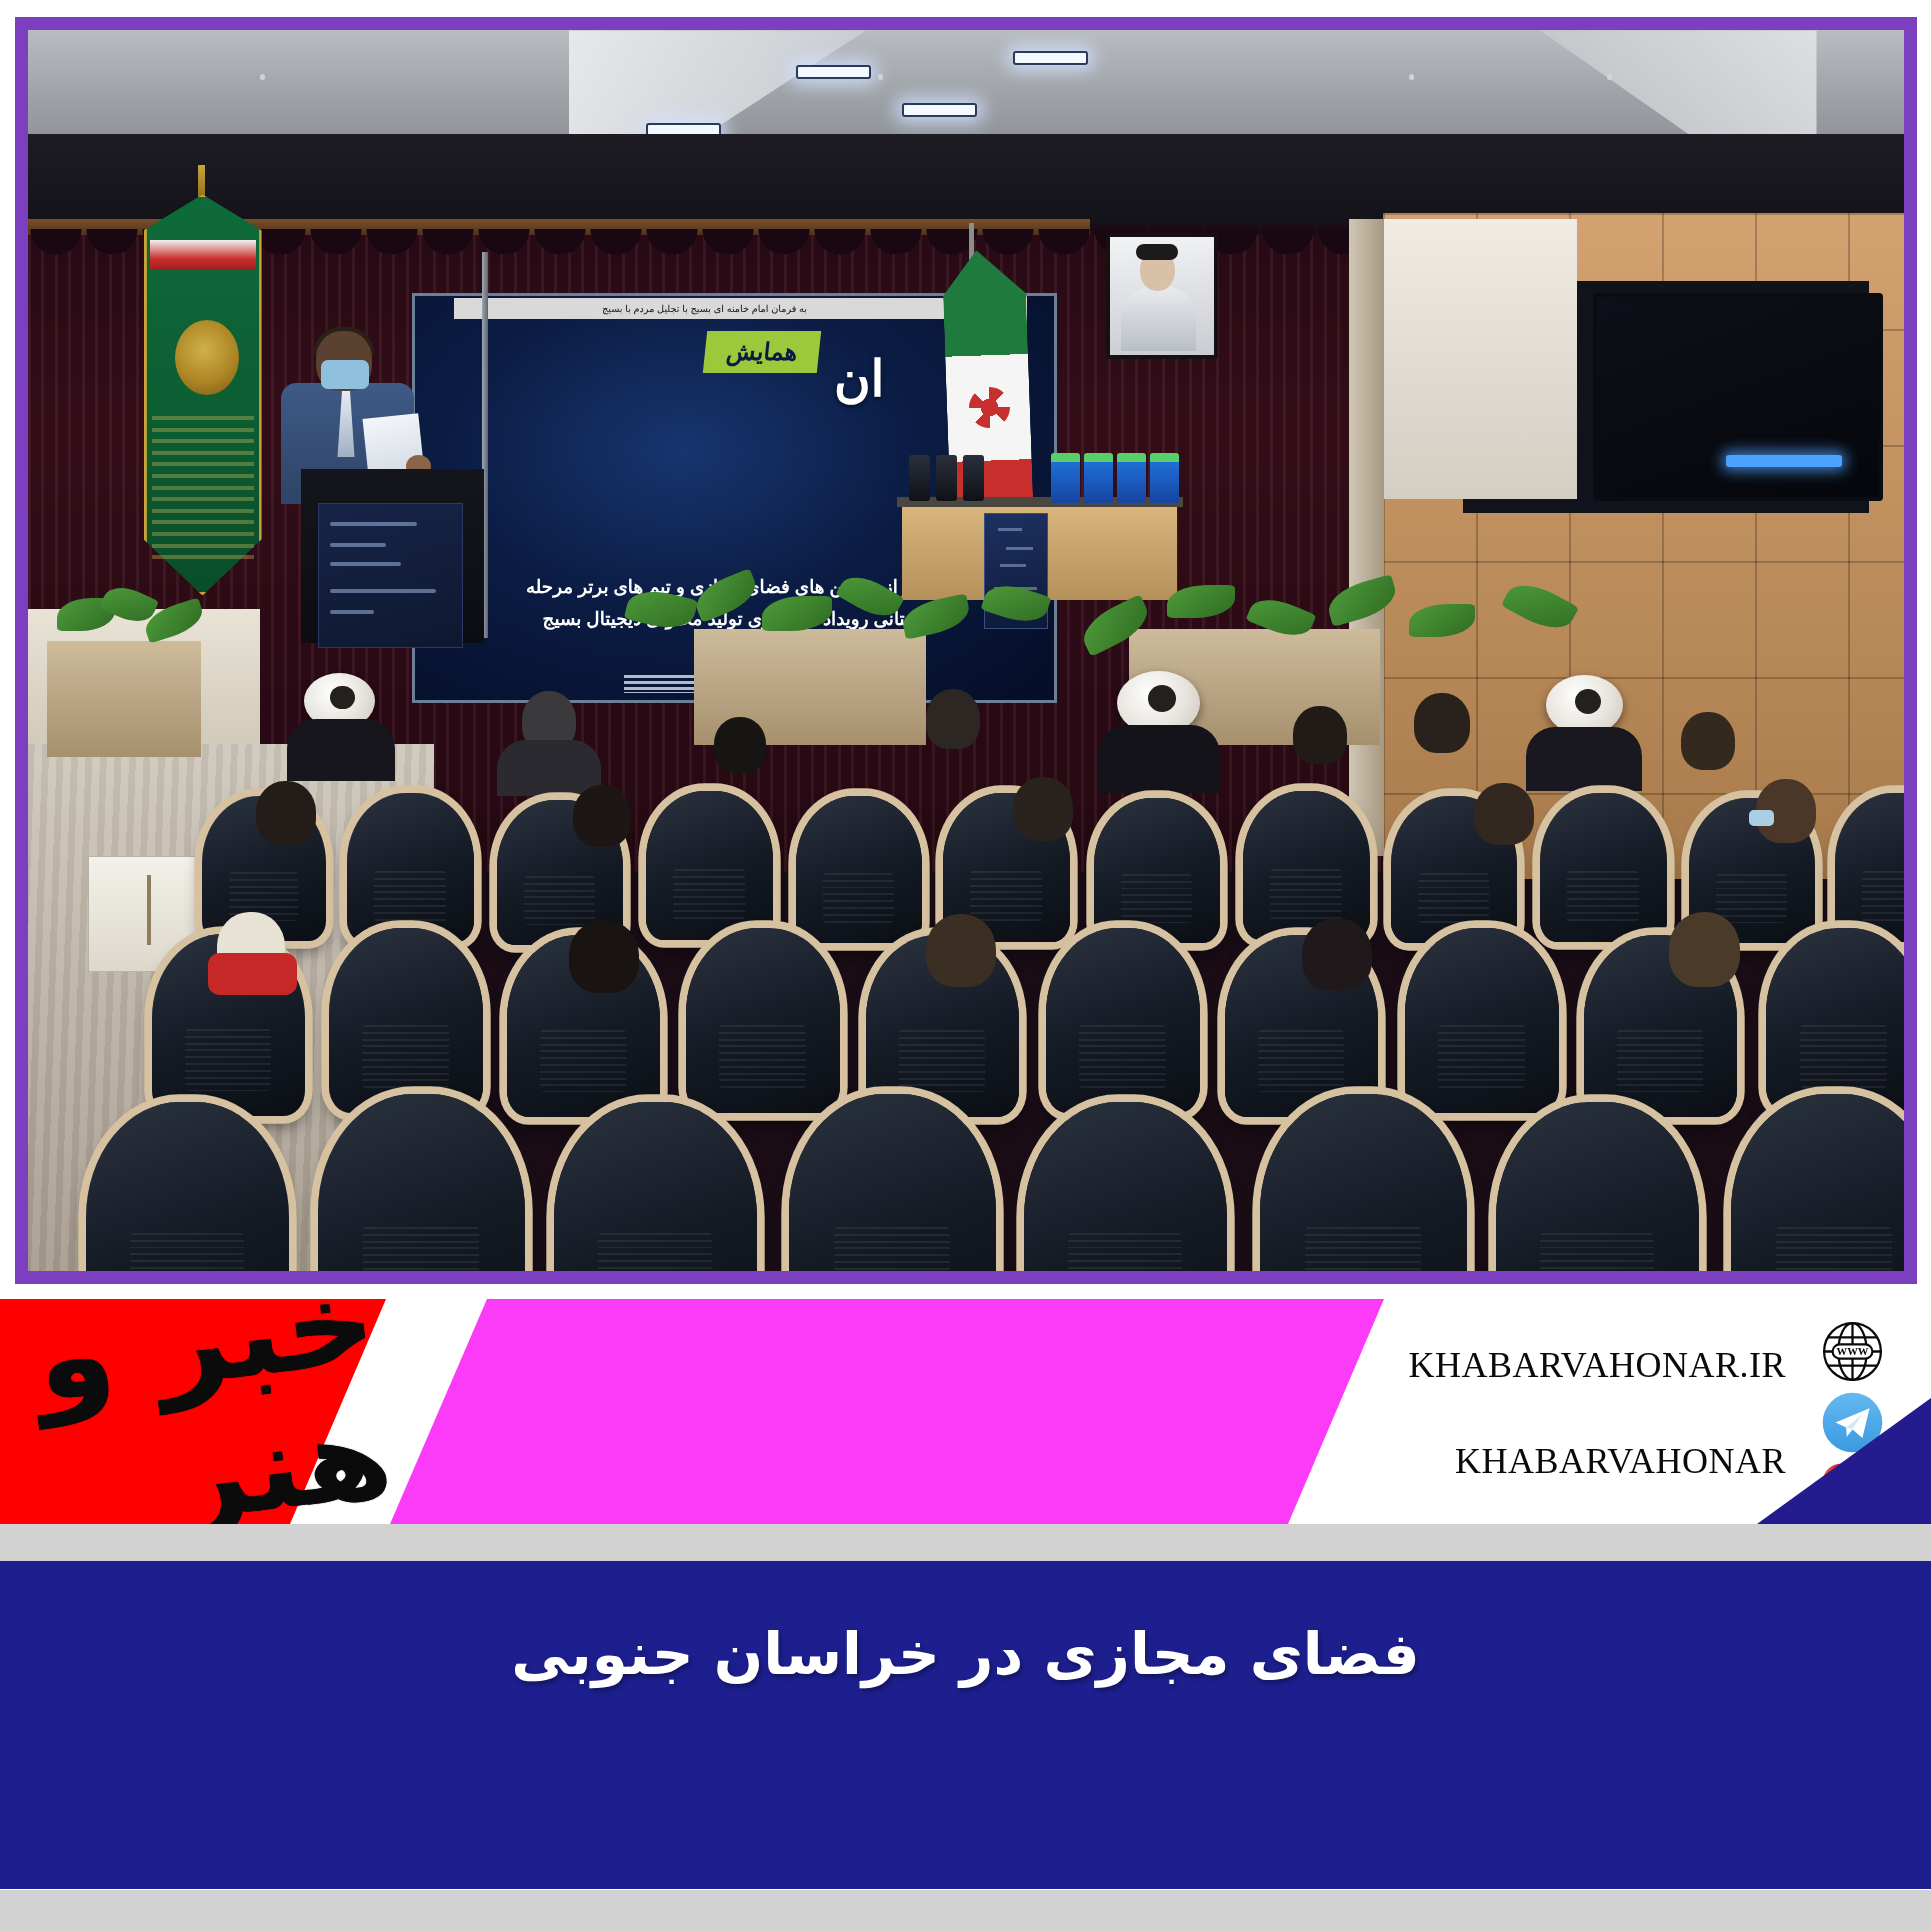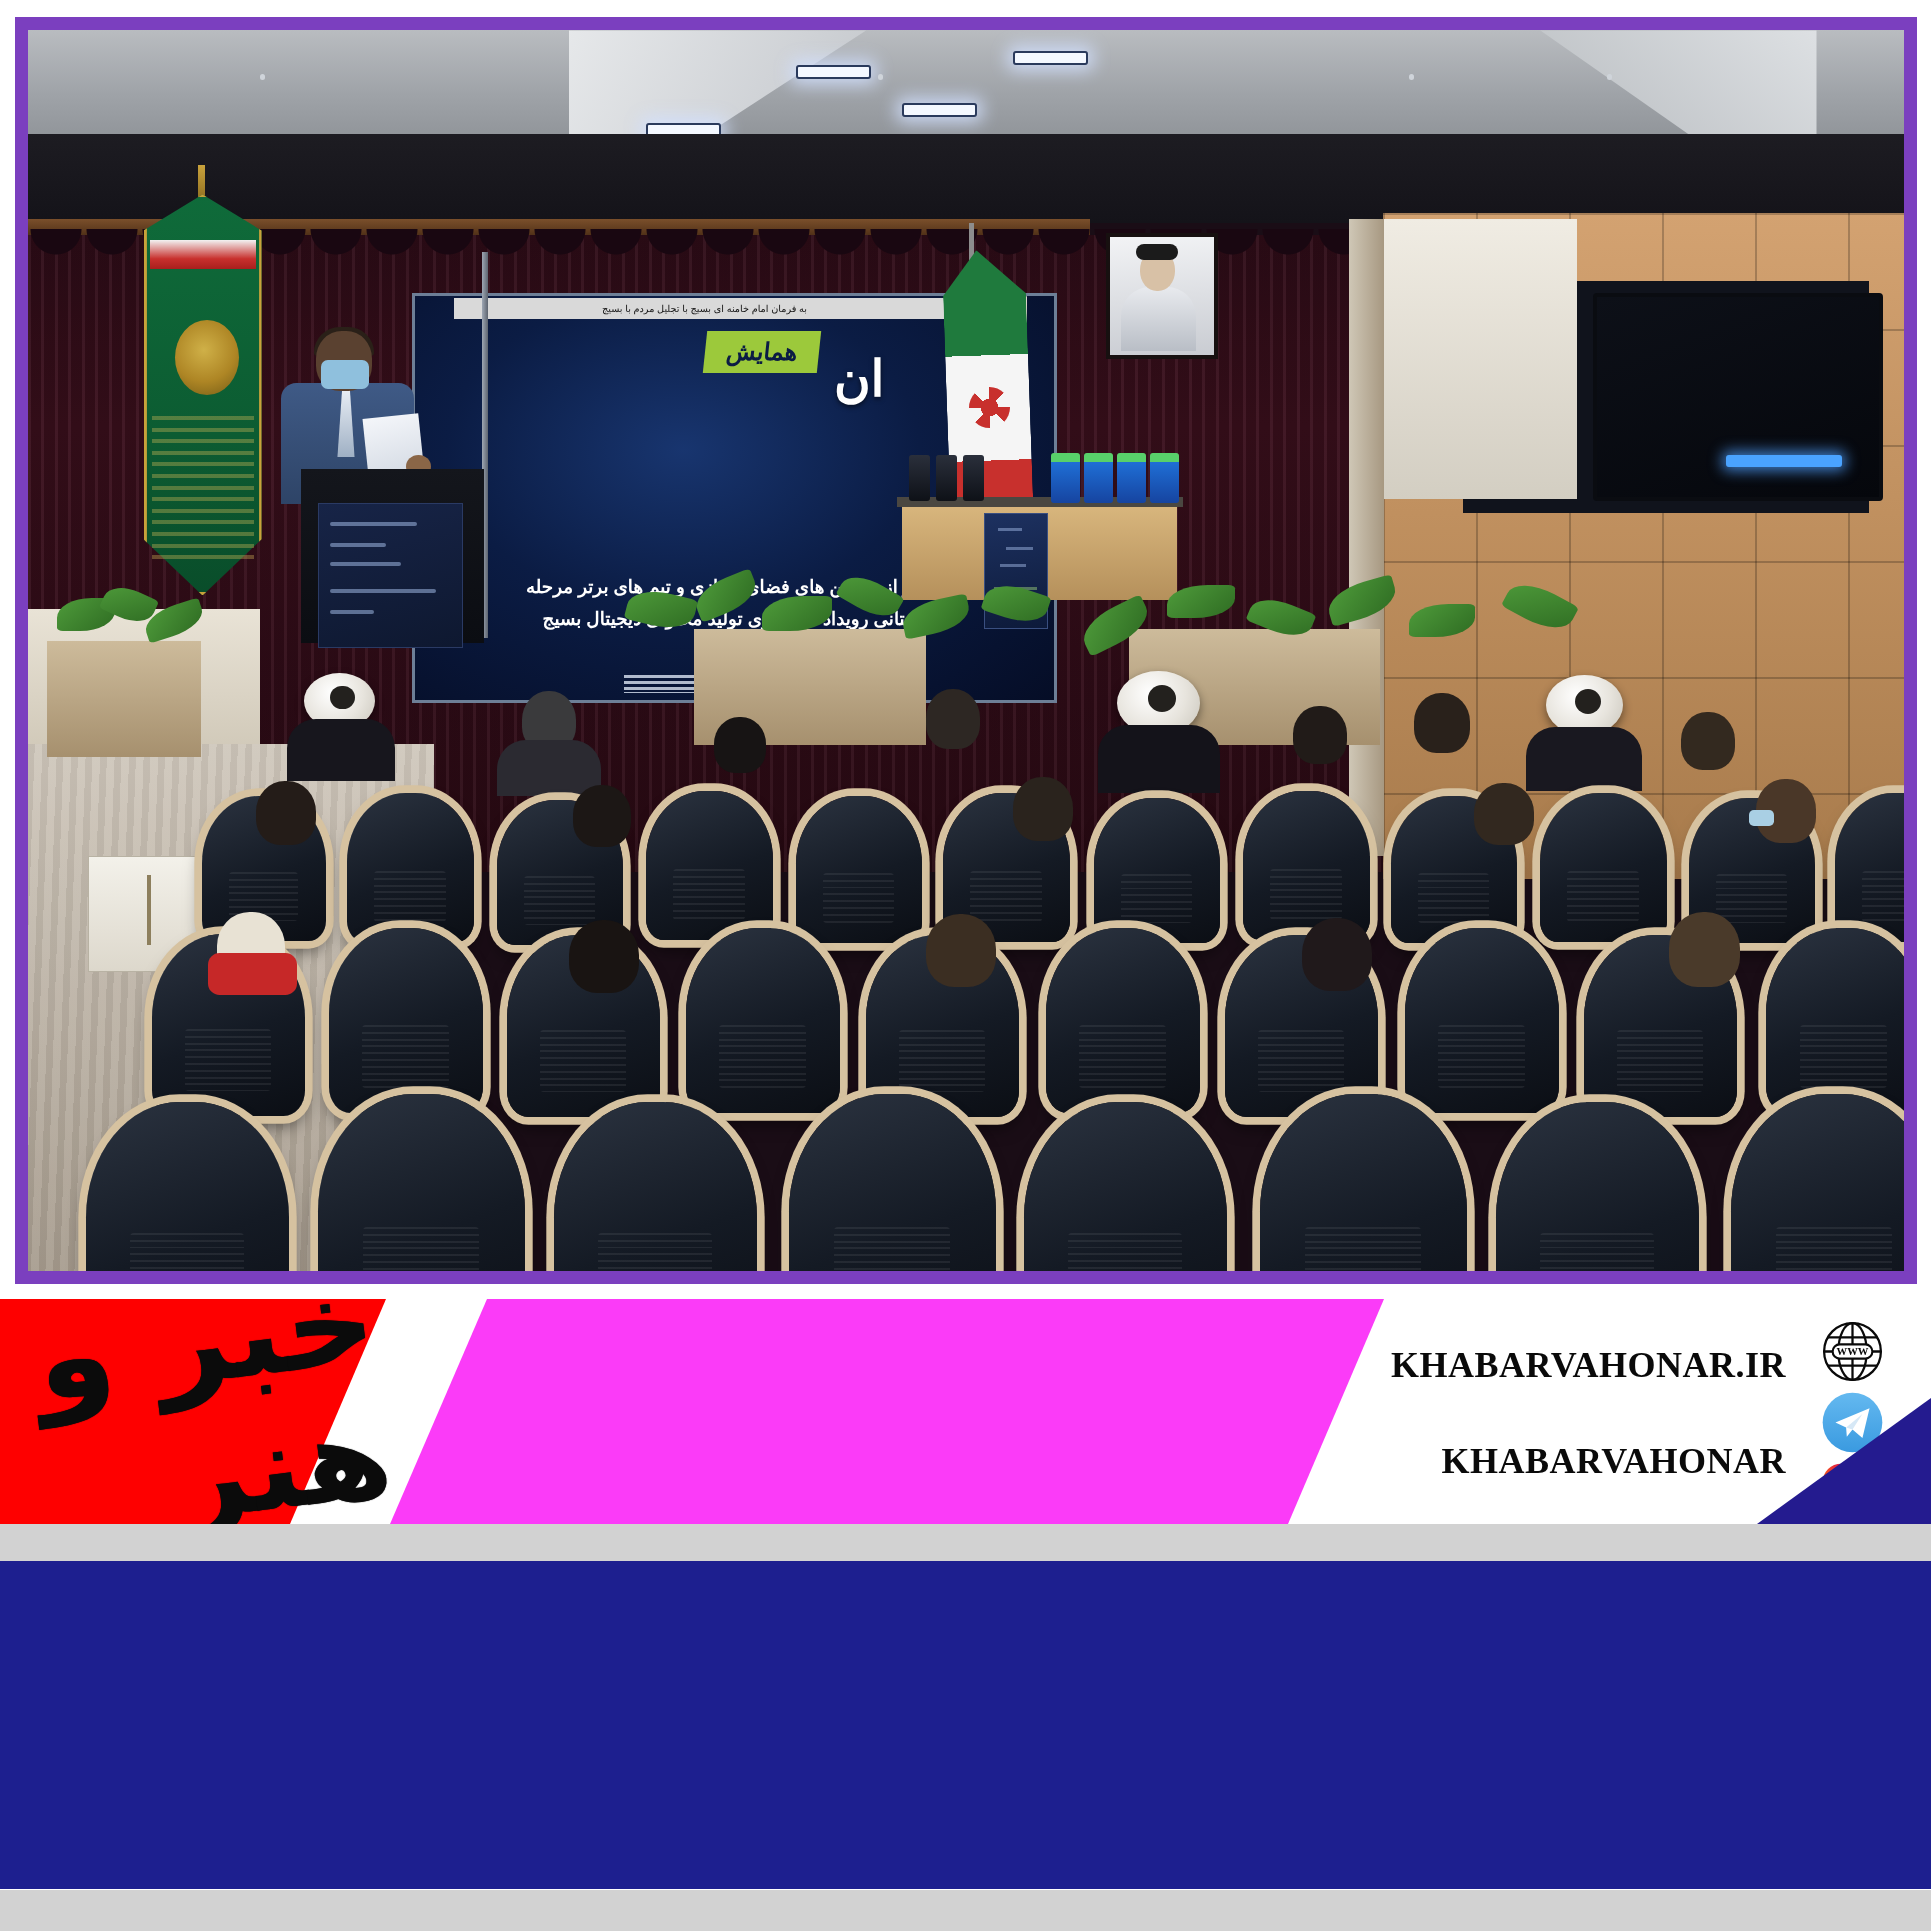--- a/index.html
+++ b/index.html
@@ -388,21 +388,21 @@
     background:#241b8f;
     clip-path:polygon(100% 0, 100% 100%, 0 100%);
   }
   #brand-links{
     position:absolute; right:145px; top:17.4px; width:695px; height:193px;
     display:flex; flex-direction:column; justify-content:space-around;
     align-items:flex-end;
   }
   .brand-link{
     font-family:"Liberation Serif", serif;
-    font-size:36px; font-weight:bold; color:#0a0a0a; letter-spacing:0.5px;
+    font-size:36px; font-weight:normal; color:#0a0a0a; letter-spacing:0.5px;
   }
   #brand-icons{
     position:absolute; right:21px; top:17.4px; width:116px; height:193px;
     display:flex; flex-direction:column; justify-content:space-around; align-items:center;
   }
   .bicon{ width:71px; height:71px; position:relative; }
 
   
   #gray-strip{
     position:absolute; left:0; top:1524px; width:1931px; height:39px;
@@ -681,17 +681,18 @@
 
   </div>
 
   <div id="brand-blue-tri"></div>
 </div>
 
 <div id="gray-strip"></div>
 
 <div id="headline-bar">
   <div id="headline">
+    <div>فضای مجازی در خراسان جنوبی</div>
   </div>
 </div>
 
 <div id="bottom-gray"></div>
 
 
 </body></html>

